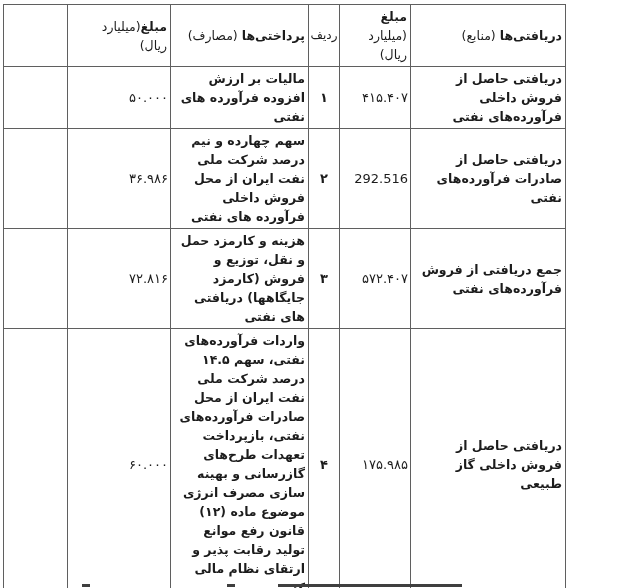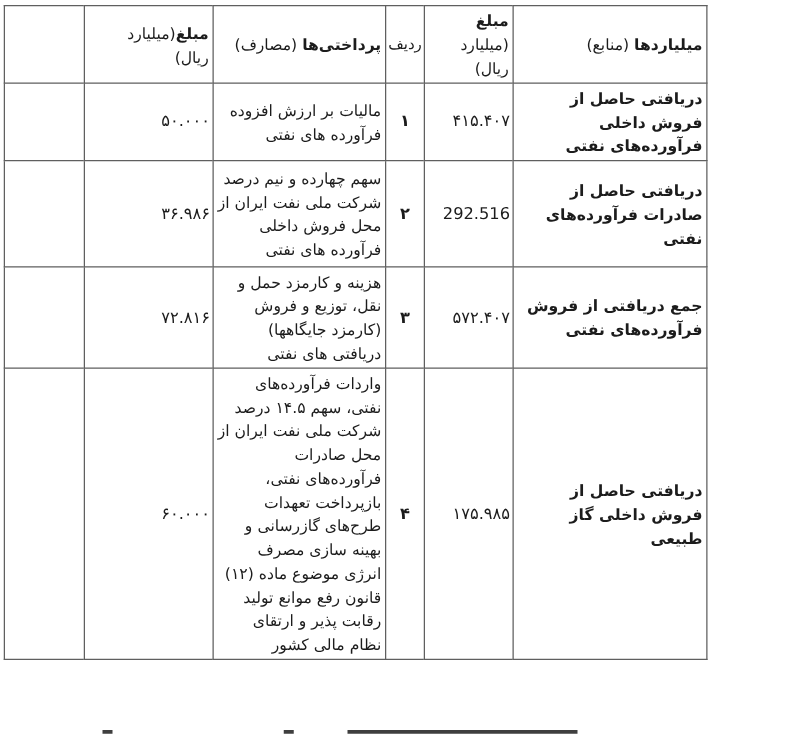--- a/index.html
+++ b/index.html
@@ -34,21 +34,21 @@
   tr.h-r2{height:85px;}
   tr.h-r3{height:79px;}
   tr.h-r4{height:190px;}
 
   td.hdr{font-size:12.5px;line-height:19px;text-align:right;}
   td.hdr b{font-weight:bold;}
   td.hdr .rest{font-weight:normal;}
   td.hdr-rownum{text-align:center;font-weight:normal;font-size:12px;padding:0;}
 
   td.receipt{font-weight:bold;text-align:right;}
-  td.payment{font-weight:normal;text-align:right;}
+  td.payment{font-weight:bold;text-align:right;}
   td.amount{font-weight:normal;text-align:right;font-size:13px;padding:0 2px;}
   td.rownum{font-weight:bold;text-align:center;font-size:13px;padding:0;}
   td.empty-col{background:#ffffff;}
 
   
   .cut-fragment{position:absolute;height:3px;background:#3f3f3f;}
   #frag-a{top:584px;left:82px;width:8px;}
   #frag-b{top:584px;left:227px;width:8px;}
   #frag-c{top:584px;left:278px;width:184px;}
 </style>
@@ -60,21 +60,21 @@
     <col class="c-receipt">
       <col class="c-ramount">
       <col class="c-rownum">
     <col class="c-payment">
       <col class="c-pamount">
       <col class="c-empty">
   </colgroup>
 
   <tbody>
       <tr class="h-header">
-    <td class="hdr"><b>میلیارد‌ها</b><span class="rest"> (منابع)</span></td>
+    <td class="hdr"><b>دریافتی‌ها</b><span class="rest"> (منابع)</span></td>
     <td class="hdr"><b>مبلغ</b><span class="rest"> (میلیارد ریال)</span></td>
     <td class="hdr-rownum">ردیف</td>
     <td class="hdr"><b>پرداختی‌ها</b><span class="rest"> (مصارف)</span></td>
     <td class="hdr"><b>مبلغ</b><span class="rest">(میلیارد ریال)</span></td>
     <td class="empty-col"></td>
   </tr>
 
   <tr class="h-r1">
     <td class="receipt">دریافتی حاصل از فروش داخلی فرآورده‌های نفتی</td>
     <td class="amount">۴۱۵.۴۰۷</td>

